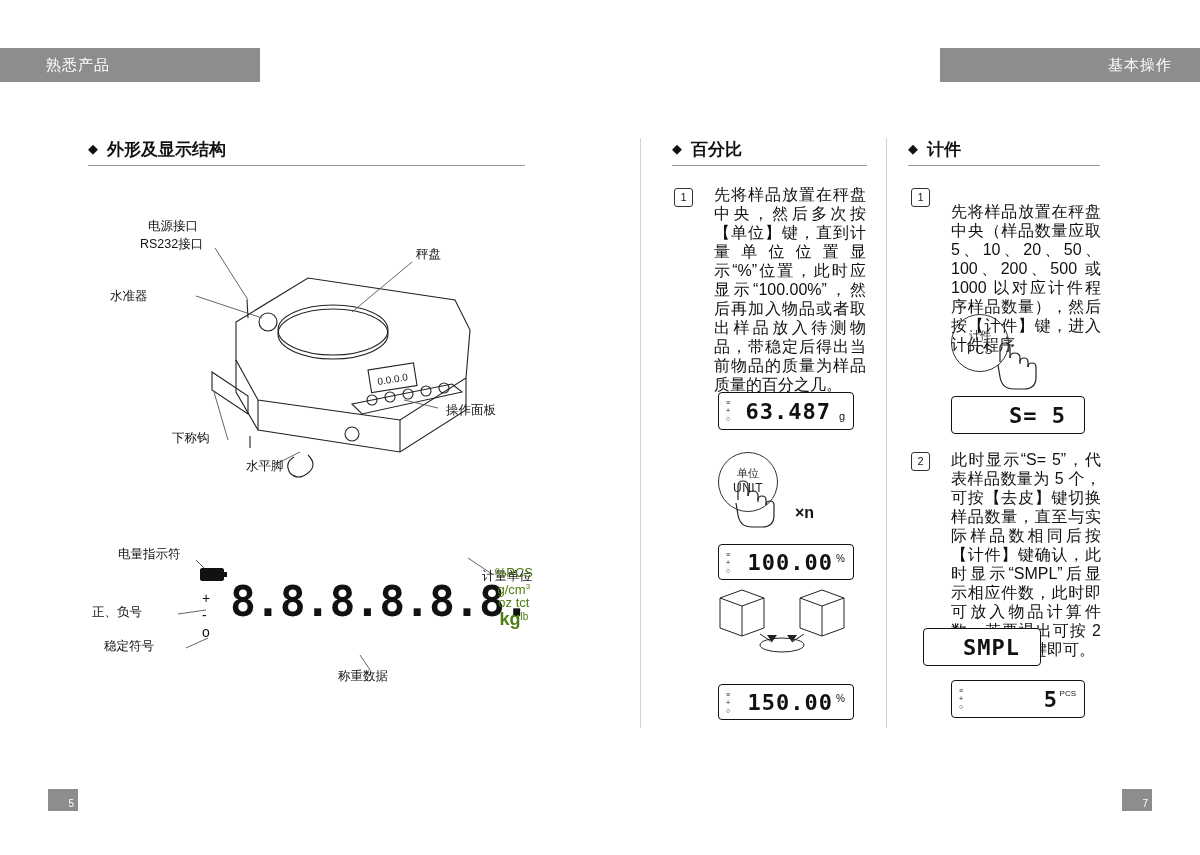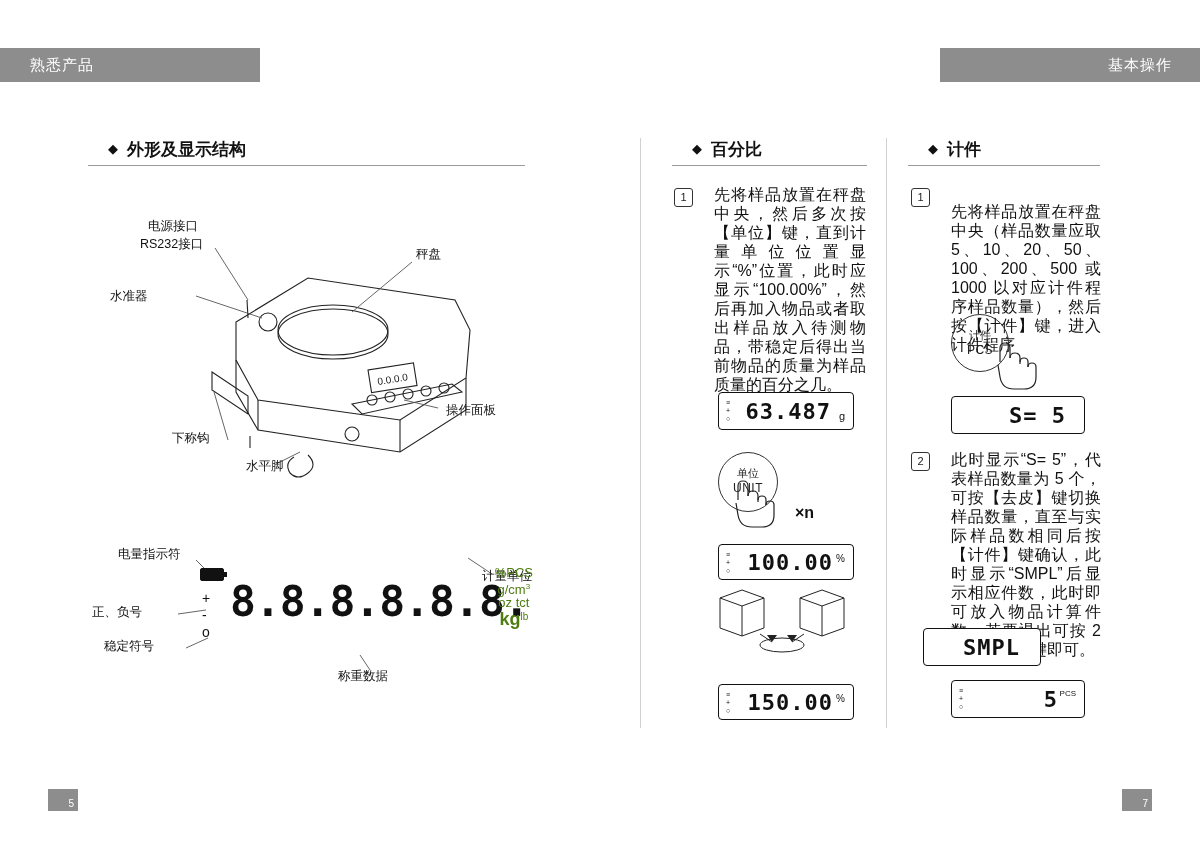--- a/index.html
+++ b/index.html
@@ -5,30 +5,30 @@
   html,body{margin:0;padding:0;}
   body{
     width:1200px;height:855px;background:#ffffff;
     font-family:"Liberation Sans","DejaVu Sans",sans-serif;
     color:#1a1a1a;overflow:hidden;position:relative;
   }
   .page{position:absolute;inset:0;}
 
   
   .hdr{position:absolute;top:48px;height:34px;background:#8d8d8d;display:flex;align-items:center;}
-  .hdr-left{left:0;width:260px;justify-content:flex-start;padding-left:30px;box-sizing:border-box;}
+  .hdr-left{left:0;width:260px;justify-content:flex-start;padding-left:46px;box-sizing:border-box;}
   .hdr-right{right:0;width:260px;justify-content:flex-end;padding-right:28px;box-sizing:border-box;}
   .hdr span{color:#fff;font-size:15px;letter-spacing:1px;}
   .blocks{position:absolute;top:48px;height:34px;width:110px;}
   .blk{position:absolute;background:#8d8d8d;}
   .blocks-left{left:140px;}
   .blocks-right{right:140px;}
 
   
-  .sec-title{position:absolute;font-size:17px;font-weight:bold;color:#111;margin-left:20px;}
+  .sec-title{position:absolute;font-size:17px;font-weight:bold;color:#111;}
   .sec-title .dia{display:inline-block;margin-right:9px;font-size:13px;position:relative;top:-2px;}
   .rule{position:absolute;height:1px;background:#9b9b9b;}
 
   
   .lbl{position:absolute;font-size:12.5px;color:#111;line-height:16px;white-space:nowrap;}
   .para{position:absolute;font-size:16px;line-height:19px;color:#111;text-align:justify;}
   .stepnum{position:absolute;width:17px;height:17px;border:1px solid #333;border-radius:3px;
     font-size:11px;line-height:17px;text-align:center;color:#222;}
 
   

